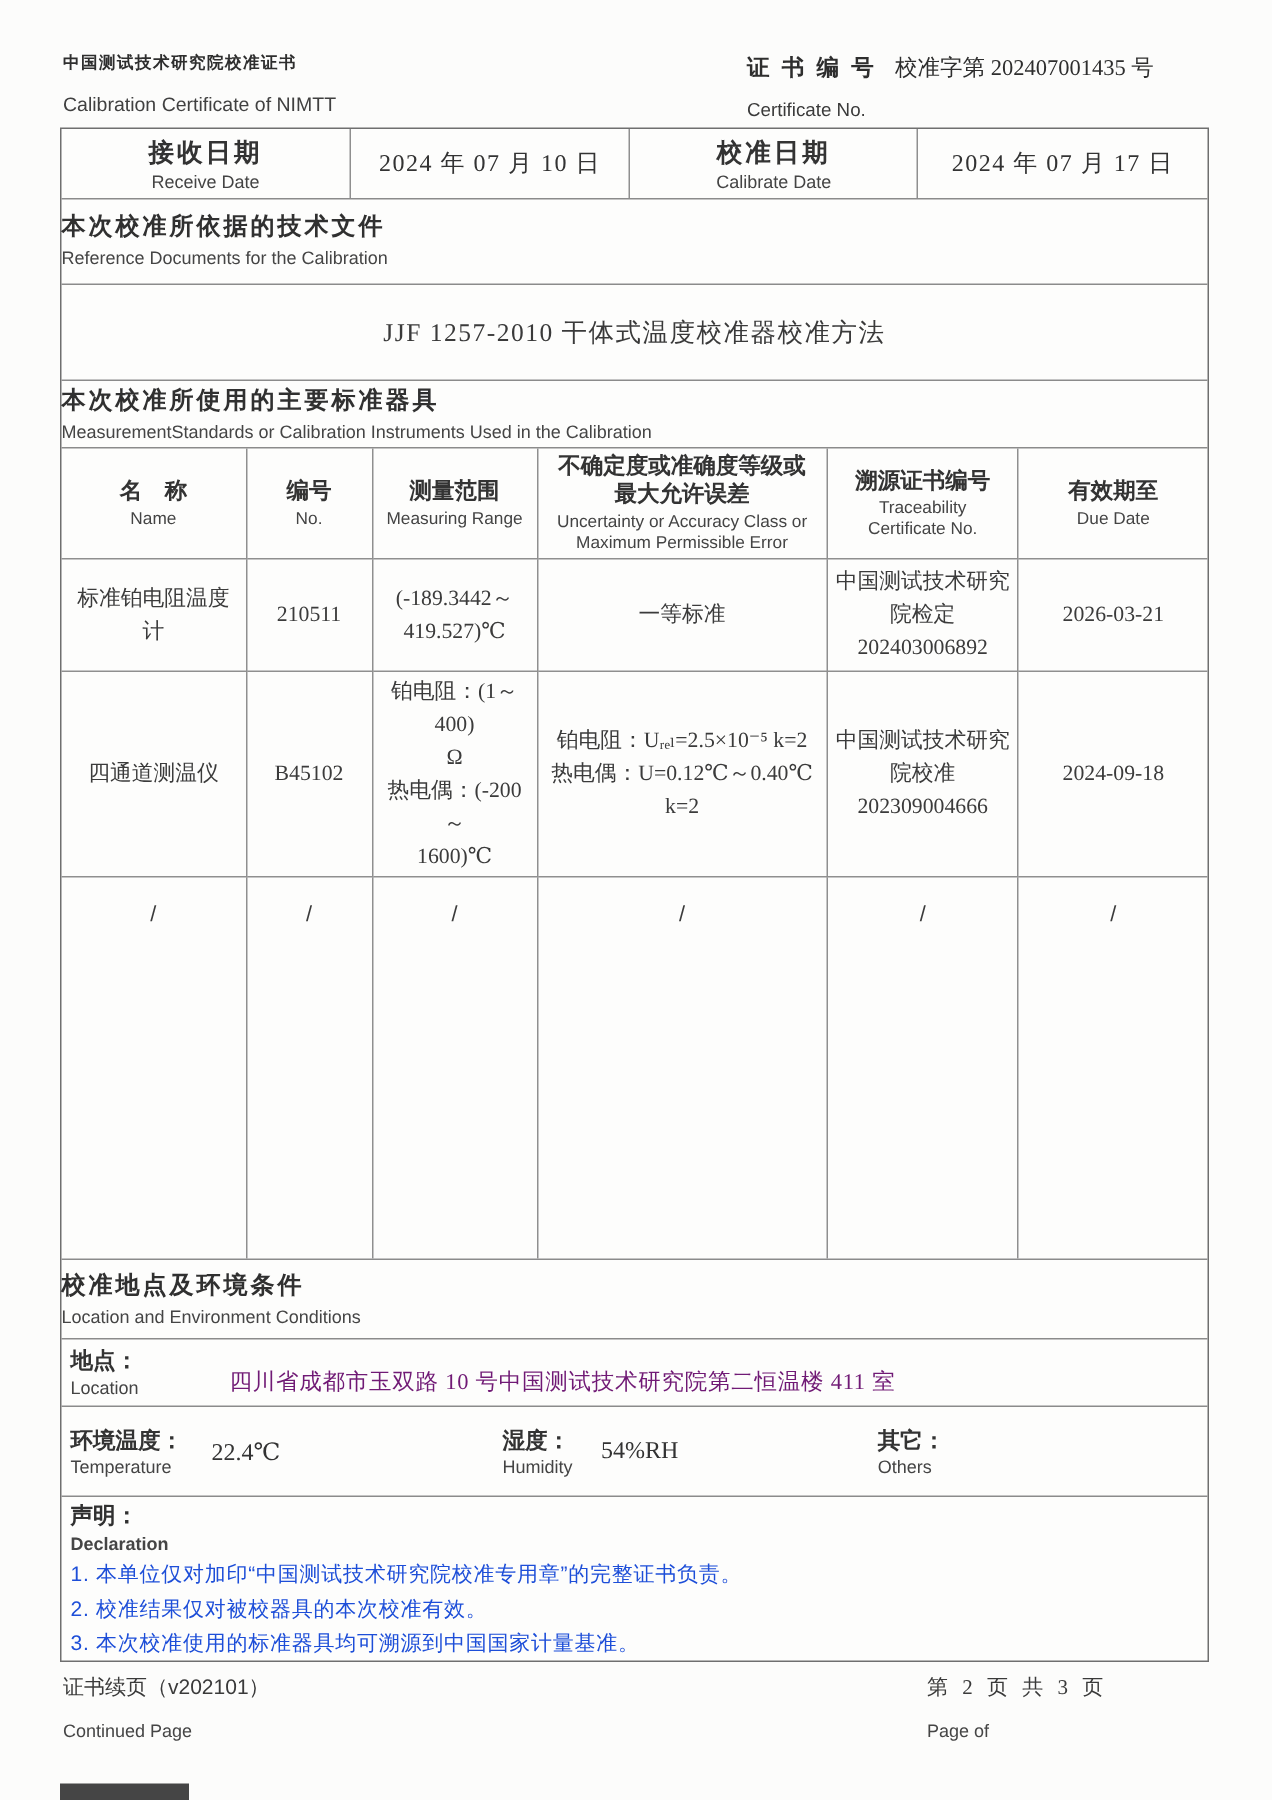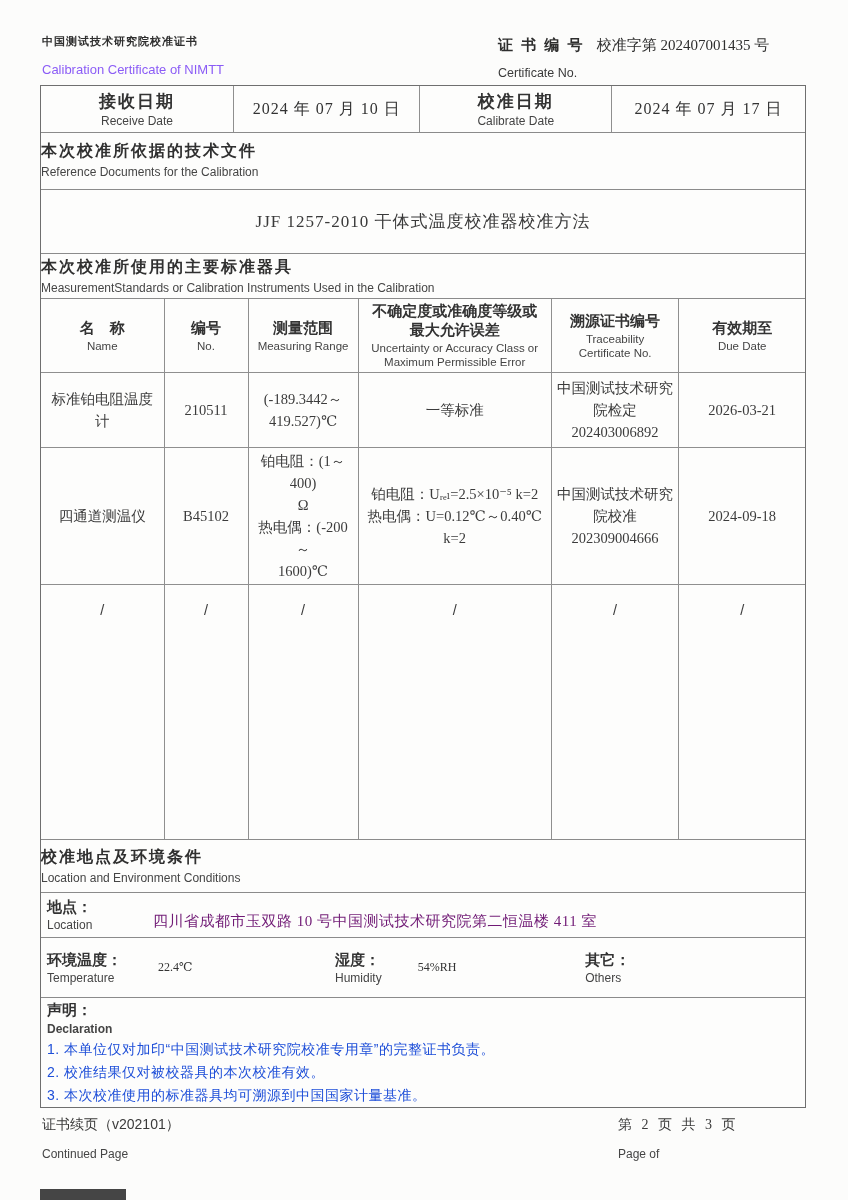--- a/index.html
+++ b/index.html
@@ -11,21 +11,21 @@
     font-family:"Liberation Sans","DejaVu Sans",sans-serif;
     overflow:hidden;
   }
   .serif { font-family:"Liberation Serif","DejaVu Serif",serif; }
   .pre { white-space:pre-line; }
 
   
   .page-header { position:absolute; left:42px; top:34px; width:766px; }
   .ph-left { position:absolute; left:0; top:0; }
   .ph-title-zh { font-size:11px; letter-spacing:1px; color:#2e2e2e; font-weight:600; }
-  .ph-title-en { font-size:13px; color:#8b5cf6; margin-top:13px; }
+  .ph-title-en { font-size:13px; color:#404040; margin-top:13px; }
   .ph-right { position:absolute; left:456px; top:2px; }
   .ph-cert-line { font-size:15px; color:#2e2e2e; }
   .ph-cert-label { font-weight:600; letter-spacing:2px; }
   .ph-cert-value { font-family:"Liberation Serif","DejaVu Serif",serif; margin-left:8px; }
   .ph-cert-en { font-size:12.5px; color:#3a3a3a; margin-top:11px; }
 
   
   .frame {
     position:absolute; left:40px; top:85px; width:766px; height:1023px;
     border:1.5px solid #6f6f6f; background:#fdfdfc;
@@ -70,21 +70,21 @@
   .loc-label { width:112px; padding-left:6px; }
   .loc-label .lbl-zh { font-size:15px; letter-spacing:0; text-align:left; }
   .loc-label .lbl-en { text-align:left; }
   .loc-value { font-size:15px; color:#701a75; letter-spacing:0.5px;margin-top:12px; }
   .env-row { height:60px; display:flex; align-items:center; padding-left:6px; }
   .env-group { display:flex; align-items:center; }
   .env-g1 { width:38%; } .env-g2 { width:33%; } .env-g3 { width:29%; }
   .env-label { text-align:left; }
   .env-label .lbl-zh { font-size:15px; letter-spacing:0; text-align:left; }
   .env-label .lbl-en { text-align:left; }
-  .env-value { font-size:12px; color:#333; margin-left:36px; }
+  .env-value { font-size:16px; color:#333; margin-left:19px; }
 
   
   .decl { height:113px; padding:3px 6px; }
   .decl-zh { font-size:15px; font-weight:600; color:#303030; }
   .decl-en { font-size:12px; color:#454545; margin-top:2px;font-weight:bold; }
   .decl-item { font-size:14px; color:#1d4ed8; margin-top:5px; letter-spacing:0.5px; }
 
   
   .page-footer { position:absolute; left:42px; top:1116px; width:766px; }
   .pf-left-zh { font-size:14px; color:#3a3a3a; }

